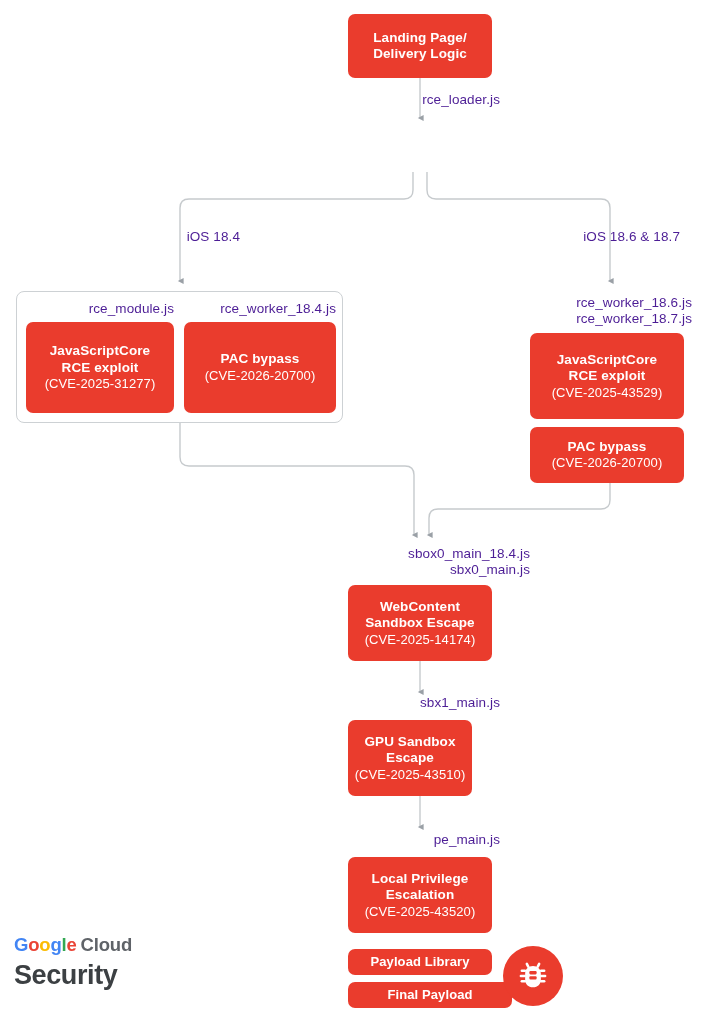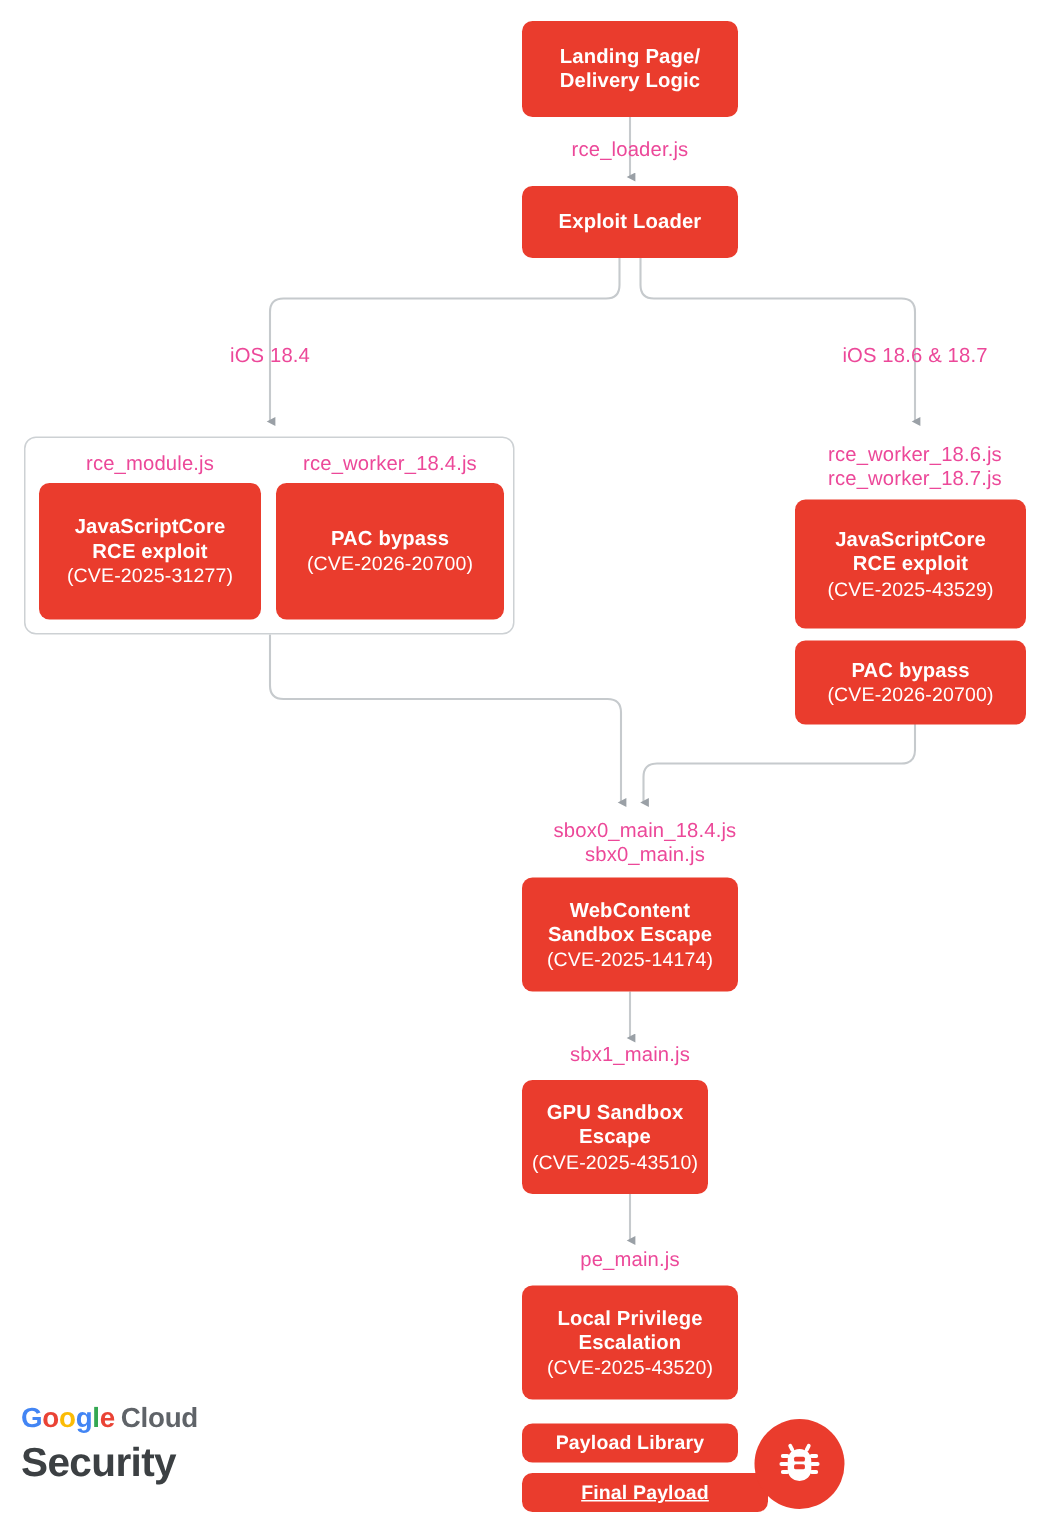--- a/index.html
+++ b/index.html
@@ -46,23 +46,23 @@
     letter-spacing: 0.1px;
   }
   .node .cve {
     font-weight: normal;
     font-size: 13px;
     letter-spacing: 0.1px;
   }
   .node.small .ttl { font-size: 13px; }
   .edge-label {
     position: absolute;
-    color: #ec4899;
+    color: #4c1d95;
     font-size: 13.5px;
-    text-align: center;
+    text-align: right;
     line-height: 1.18;
     white-space: pre;
     letter-spacing: 0.1px;
   }
   .group-box {
     position: absolute;
     box-sizing: border-box;
     border: 1px solid #cdd1d4;
     border-radius: 8px;
     background: #ffffff;
@@ -136,23 +136,20 @@
     </g>
   </svg>
 
   <div class="node" style="left:348px; top:14px; width:144px; height:64px;">
     <div class="ttl">Landing Page/</div>
     <div class="ttl">Delivery Logic</div>
   </div>
 
   <div class="edge-label" style="left:340px; top:92px; width:160px;">rce_loader.js</div>
 
-  <div class="node" style="left:348px; top:124px; width:144px; height:48px;">
-    <div class="ttl">Exploit Loader</div>
-  </div>
 
   <div class="edge-label" style="left:120px; top:229px; width:120px;">iOS 18.4</div>
   <div class="edge-label" style="left:540px; top:229px; width:140px;">iOS 18.6 &amp; 18.7</div>
 
   <div class="group-box" style="left:16px; top:291px; width:327px; height:132px;"></div>
 
   <div class="edge-label" style="left:26px; top:301px; width:148px;">rce_module.js</div>
   <div class="edge-label" style="left:184px; top:301px; width:152px;">rce_worker_18.4.js</div>
 
   <div class="node" style="left:26px; top:322px; width:148px; height:91px;">
@@ -202,21 +199,21 @@
   <div class="node" style="left:348px; top:857px; width:144px; height:76px;">
     <div class="ttl">Local Privilege</div>
     <div class="ttl">Escalation</div>
     <div class="cve">(CVE-2025-43520)</div>
   </div>
 
   <div class="node small" style="left:348px; top:949px; width:144px; height:26px;">
     <div class="ttl">Payload Library</div>
   </div>
 
-  <div class="node small" style="left:348px; top:982px; width:164px; height:26px;text-decoration:underline;">
+  <div class="node small" style="left:348px; top:982px; width:164px; height:26px;">
     <div class="ttl">Final Payload</div>
   </div>
 
   <div class="bug-badge">
     <svg width="34" height="34" viewBox="0 0 32 32" aria-hidden="true">
       <g fill="none" stroke="#ffffff" stroke-width="2.4" stroke-linecap="round">
         <path d="M11.5 7.2 L10.2 4.6"></path>
         <path d="M20.5 7.2 L21.8 4.6"></path>
         <path d="M5.5 11 L8.4 11"></path>
         <path d="M26.5 11 L23.6 11"></path>

